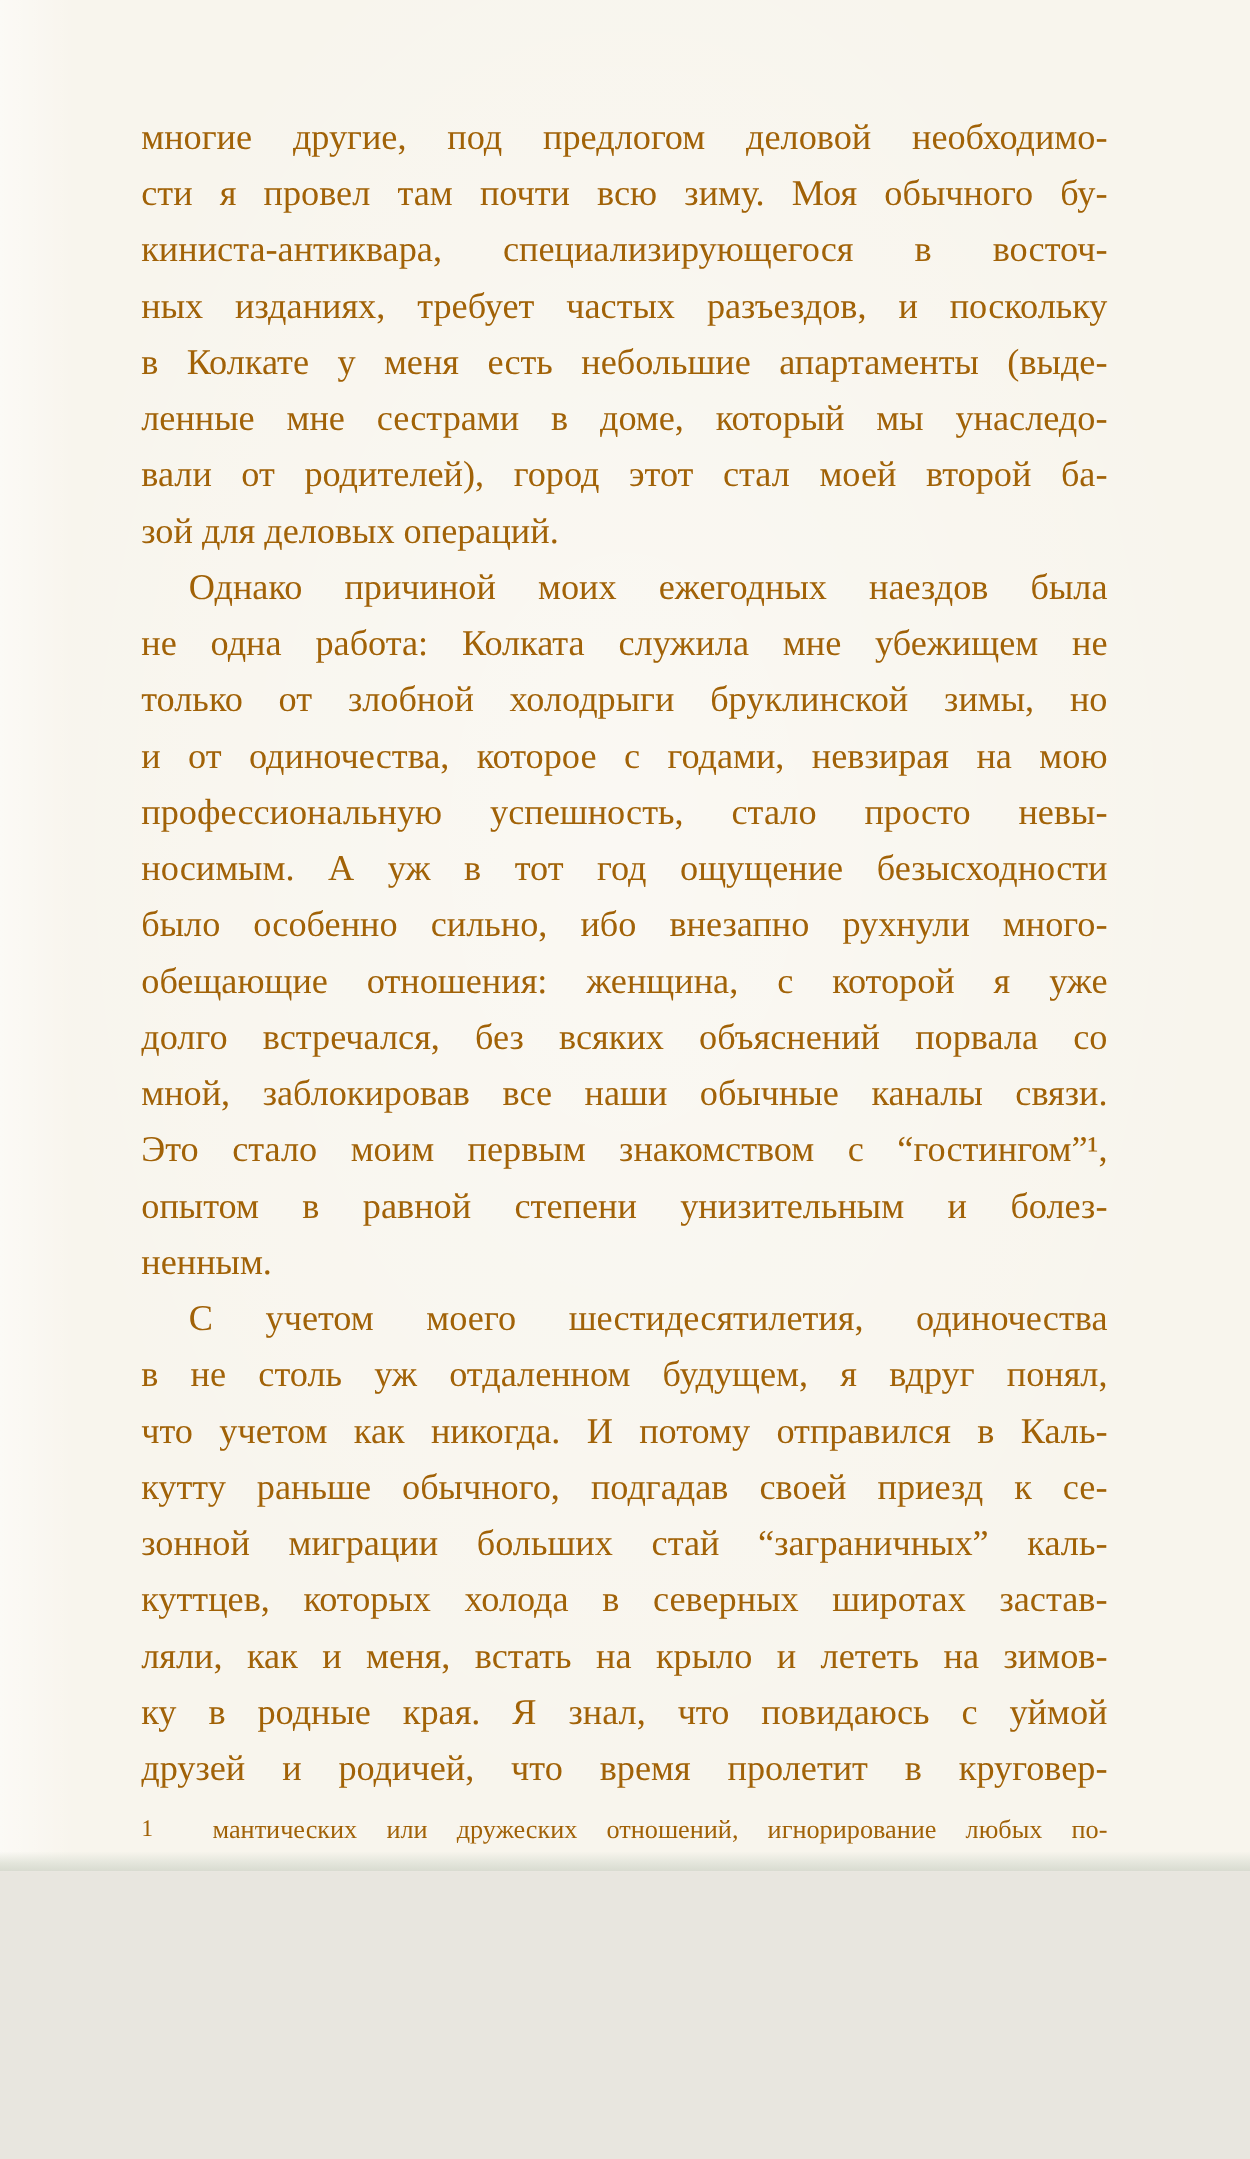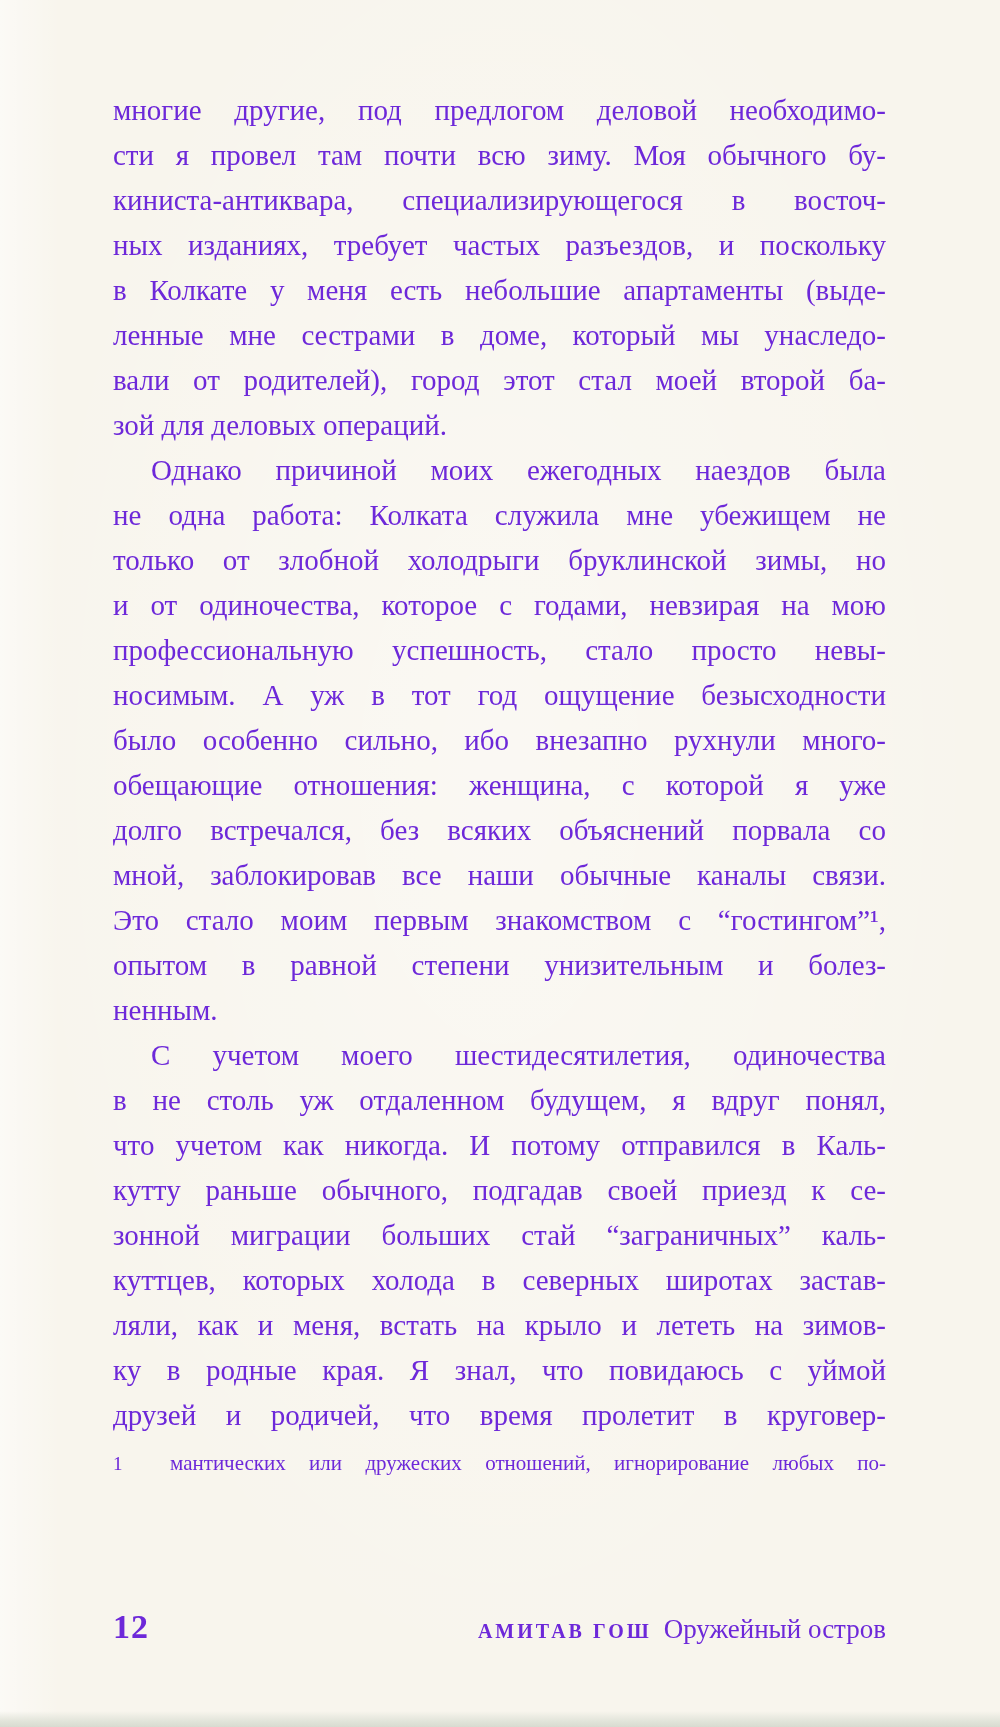--- a/index.html
+++ b/index.html
@@ -3,25 +3,25 @@
 <meta charset="utf-8">
 <style>
   html, body {
     margin: 0;
     padding: 0;
     background: #e8e6df;
   }
   .page {
     position: relative;
     width: 1000px;
-    height: 1727px;
+    height: 1497px;
     background: #f8f5ed;
     overflow: hidden;
     font-family: "Liberation Serif", "DejaVu Serif", serif;
-    color: #6d28d9;
+    color: #a16207;
   }
   
   .page::before {
     content: "";
     position: absolute;
     inset: 0;
     background:
       radial-gradient(ellipse at 50% 45%, rgba(255,255,255,0.35), rgba(0,0,0,0) 70%),
       linear-gradient(to right, rgba(255,255,255,0.5), rgba(0,0,0,0) 6%);
     pointer-events: none;

